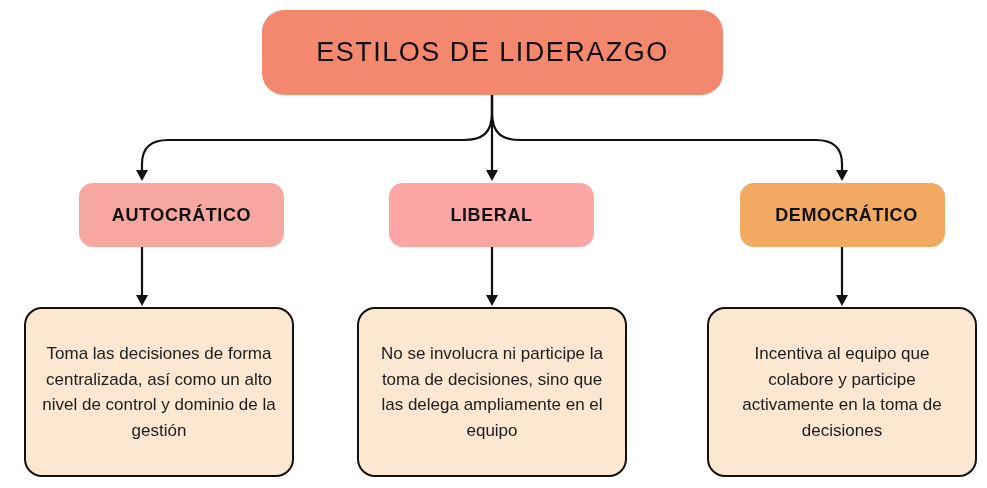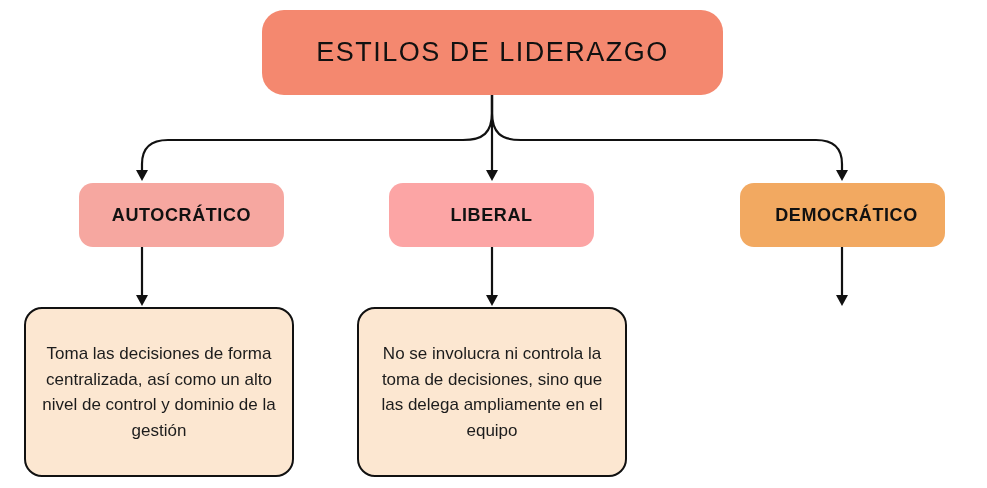--- a/index.html
+++ b/index.html
@@ -117,17 +117,20 @@
 
   <div class="node branch-box pos-2" style="background-color: rgb(242, 169, 97);">
     <span>DEMOCRÁTICO</span>
   </div>
 
   <div class="node desc-box pos-0" style="background-color: rgb(252, 231, 209); border-color: rgb(17, 17, 17);">
     <span>Toma las decisiones de forma centralizada, así como un alto nivel de control y dominio de la gestión</span>
   </div>
 
   <div class="node desc-box pos-1" style="background-color: rgb(252, 231, 209); border-color: rgb(17, 17, 17);">
-    <span>No se involucra ni controla la toma de decisiones, sino que las delega ampliamente en el equipo</span>
+    <span>No se involucra ni participe la toma de decisiones, sino que las delega ampliamente en el equipo</span>
   </div>
 
+  <div class="node desc-box pos-2" style="background-color: rgb(252, 231, 209); border-color: rgb(17, 17, 17);">
+    <span>Incentiva al equipo que colabore y participe activamente en la toma de decisiones</span>
+  </div>
 
 </div>
 
 </body></html>

